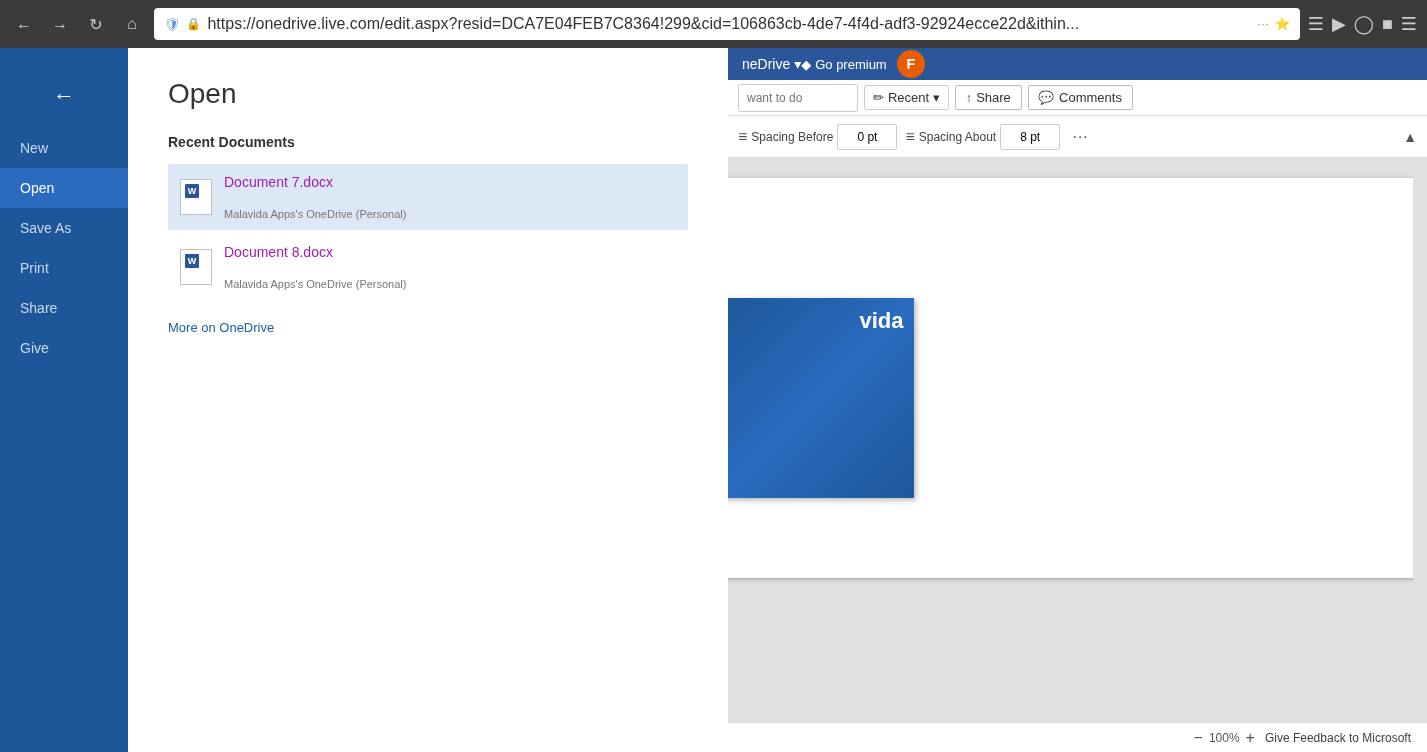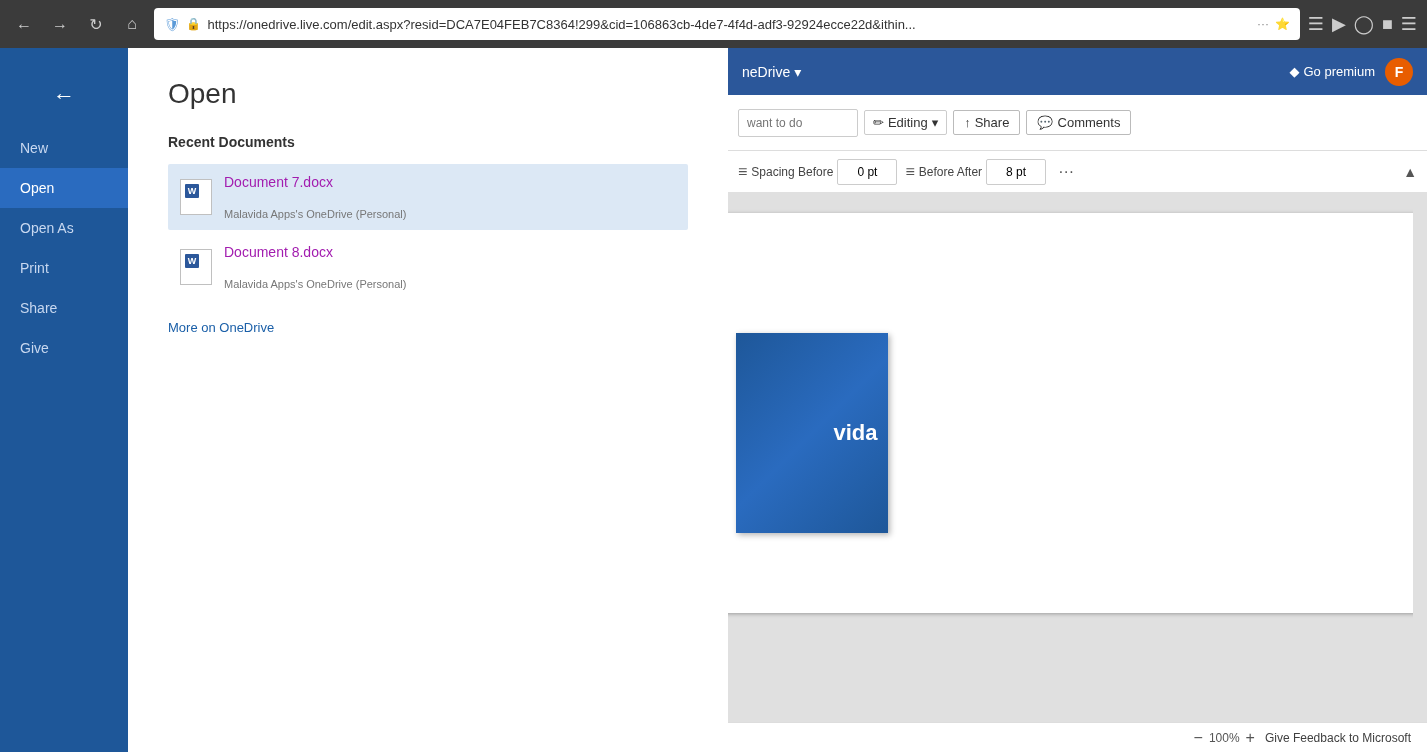--- a/index.html
+++ b/index.html
@@ -31,21 +31,21 @@
       padding: 0 10px;
       gap: 6px;
       font-size: 12px;
       color: #333;
     }
     .browser-address-text {
       flex: 1;
       overflow: hidden;
       white-space: nowrap;
       text-overflow: ellipsis;
-      font-size: 13px;
+      font-size: 16px;
     }
     .browser-right-icons {
       display: flex; align-items: center; gap: 8px; color: #ccc;
     }
 
     
     .app-container {
       display: flex;
       width: 100%;
       height: calc(752px - 48px);
@@ -162,24 +162,24 @@
       height: 100%;
       display: flex;
       flex-direction: column;
       background: #e8e8e8;
       overflow: hidden;
     }
 
     
     .word-topbar {
       background: #2b579a;
-      height: 47px;
-      display: flex;
-      align-items: center;
-      justify-content: space-between;
+      height: 32px;
+      display: flex;
+      align-items: center;
+      justify-content: flex-start;
       padding: 0 14px;
     }
     .word-topbar-left {
       display: flex; align-items: center; gap: 6px;
     }
     .onedrive-label {
       color: white; font-size: 14px; font-weight: 400;
     }
     .word-topbar-right {
       display: flex; align-items: center; gap: 10px;
@@ -193,21 +193,21 @@
       width: 28px; height: 28px;
       background: #e85d00;
       border-radius: 50%;
       display: flex; align-items: center; justify-content: center;
       color: white; font-size: 14px; font-weight: bold;
     }
 
     
     .toolbar-row {
       background: white;
-      height: 56px;
+      height: 36px;
       display: flex;
       align-items: center;
       padding: 0 10px;
       gap: 6px;
       border-bottom: 1px solid #ddd;
     }
     .tell-me-input {
       height: 28px;
       border: 1px solid #ccc;
       border-radius: 2px;
@@ -278,31 +278,31 @@
       position: relative;
       display: flex;
       align-items: flex-start;
       justify-content: flex-start;
     }
     .doc-content {
       padding: 20px;
       position: relative;
     }
     .image-placeholder {
-      width: 152px;
+      width: 192px;
       height: 200px;
       background: linear-gradient(135deg, #1e5799 0%, #2a6bbf 50%, #1e5799 100%);
       display: flex;
       flex-direction: column;
       align-items: flex-end;
-      justify-content: center;
+      justify-content: flex-start;
       padding: 10px;
       box-shadow: 2px 2px 6px rgba(0,0,0,0.3);
       position: relative;
-      left: 18px;
+      left: 4px;
       top: 100px;
     }
     .image-text {
       color: white;
       font-size: 22px;
       font-weight: bold;
     }
 
     
     .status-bar {
@@ -363,21 +363,21 @@
     <div class="sidebar-back">
       <span class="arrow-icon">←</span>
     </div>
     <div class="sidebar-item">
       <span>New</span>
     </div>
     <div class="sidebar-item active">
       <span>Open</span>
     </div>
     <div class="sidebar-item">
-      <span>Open As</span>
+      <span>Save As</span>
     </div>
     <div class="sidebar-item">
       <span>Print</span>
     </div>
     <div class="sidebar-item">
       <span>Share</span>
     </div>
     <div class="sidebar-item">
       <span>Give</span>
     </div>
@@ -424,42 +424,42 @@
           <span>Go premium</span>
         </button>
         <div class="fox-icon">F</div>
       </div>
     </div>
 
     <div class="toolbar-row">
       <input type="text" class="tell-me-input" placeholder="want to do" style="">
       <button class="editing-btn">
         <span>✏</span>
-        <span>Editing</span>
+        <span>Recent</span>
         <span>▾</span>
       </button>
       <button class="share-btn">
         <span>↑</span>
         <span>Share</span>
       </button>
       <button class="comments-btn">
         <span>💬</span>
         <span>Comments</span>
       </button>
     </div>
 
     <div class="spacing-toolbar">
       <div class="spacing-group">
         <span style="font-size:16px; color:#555;">≡</span>
         <span class="spacing-label">Spacing Before</span>
         <input type="text" class="spacing-input" value="0 pt" style="">
       </div>
       <div class="spacing-group">
         <span style="font-size:16px; color:#555;">≡</span>
-        <span class="spacing-label">Before After</span>
+        <span class="spacing-label">Spacing About</span>
         <input type="text" class="spacing-input" value="8 pt" style="">
       </div>
       <button class="more-btn">···</button>
       <button class="collapse-arrow">▲</button>
     </div>
 
     <div class="doc-canvas">
       <div class="doc-page">
         <div class="doc-content">
           <div class="image-placeholder">

